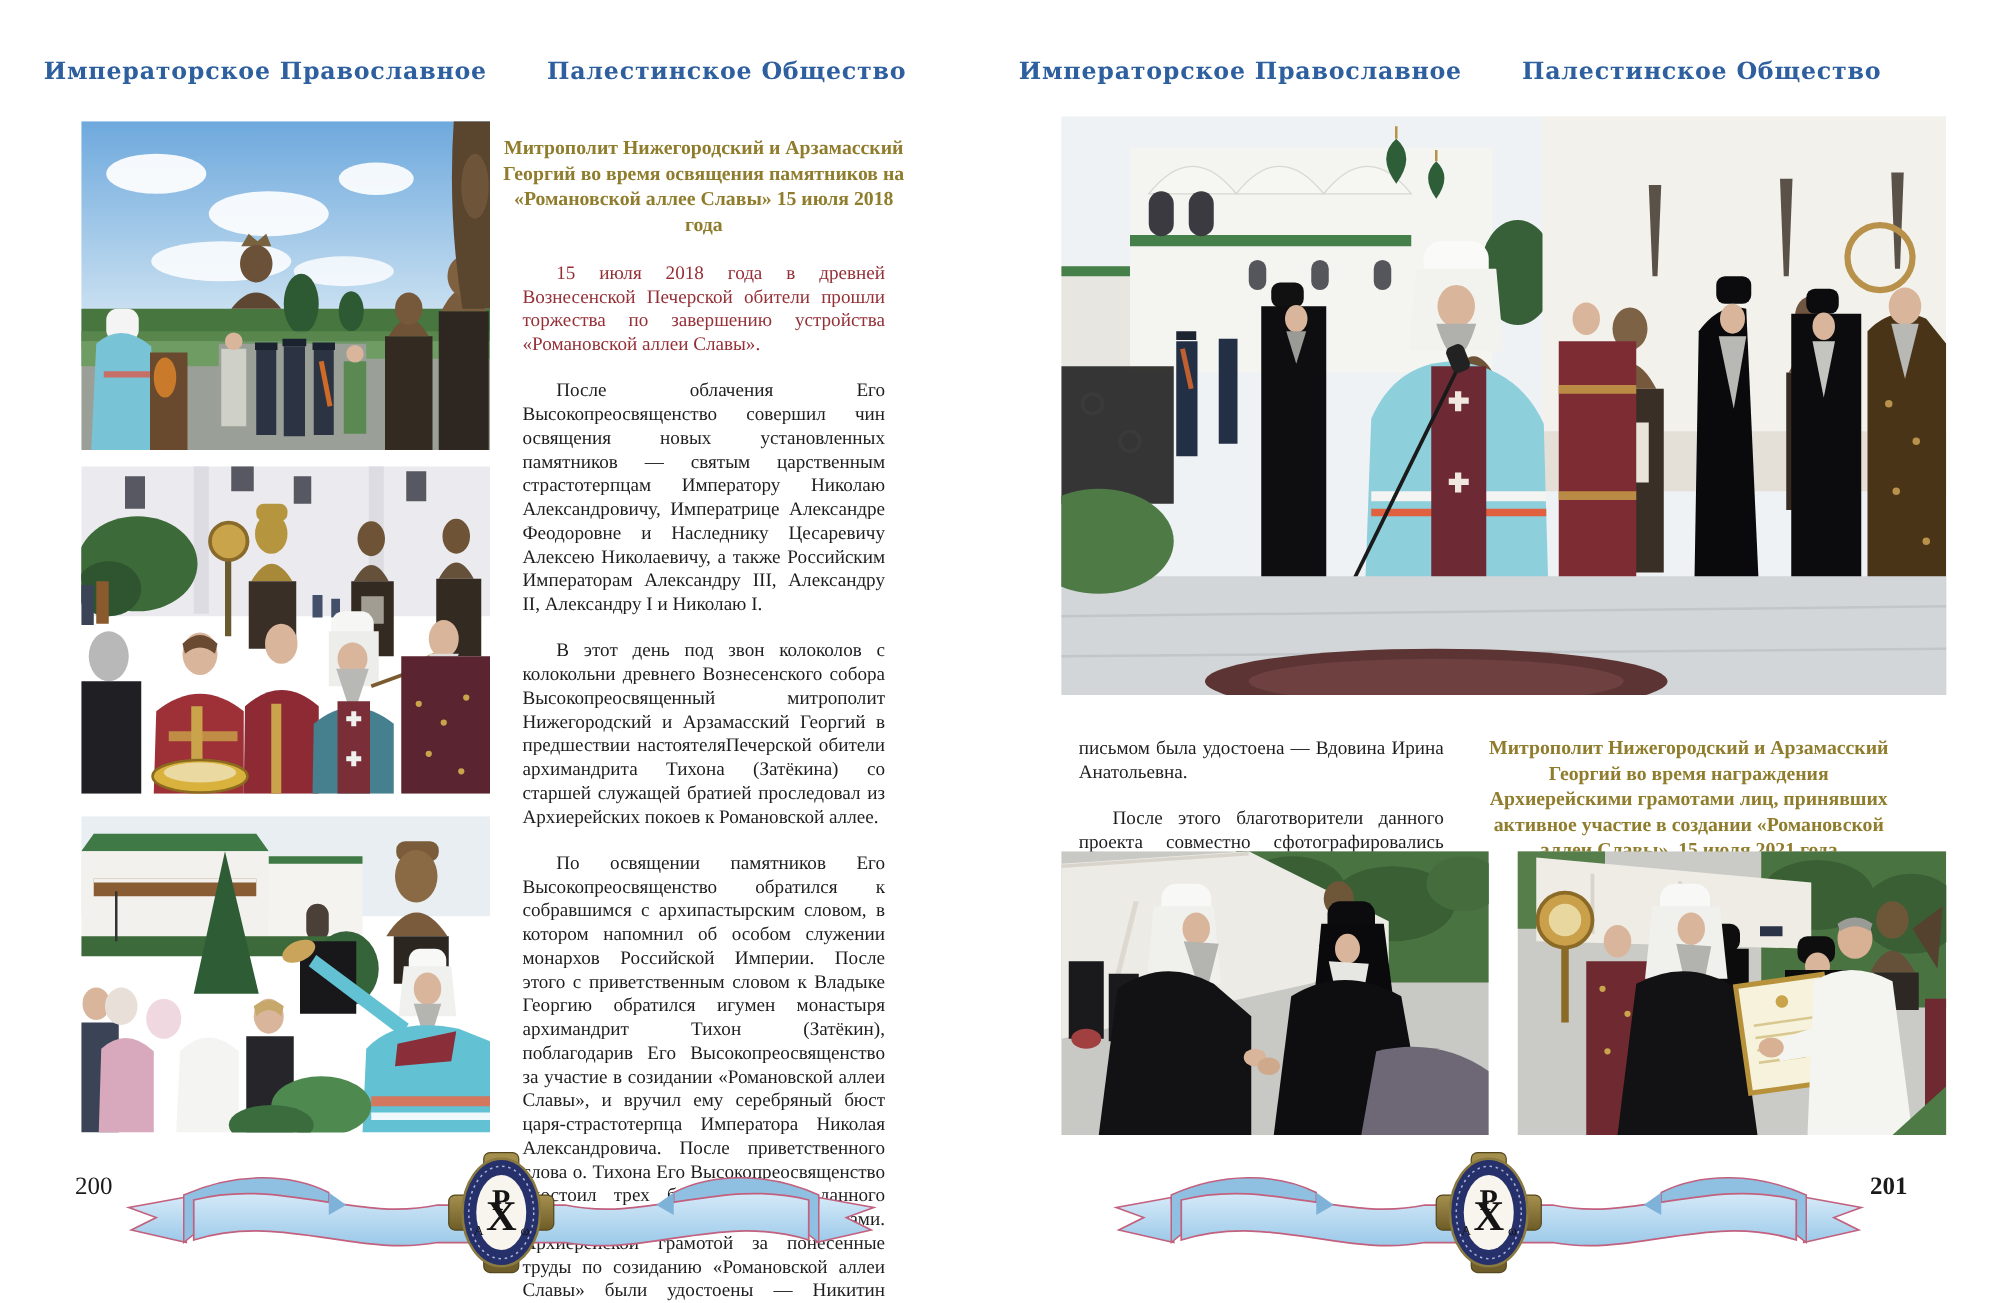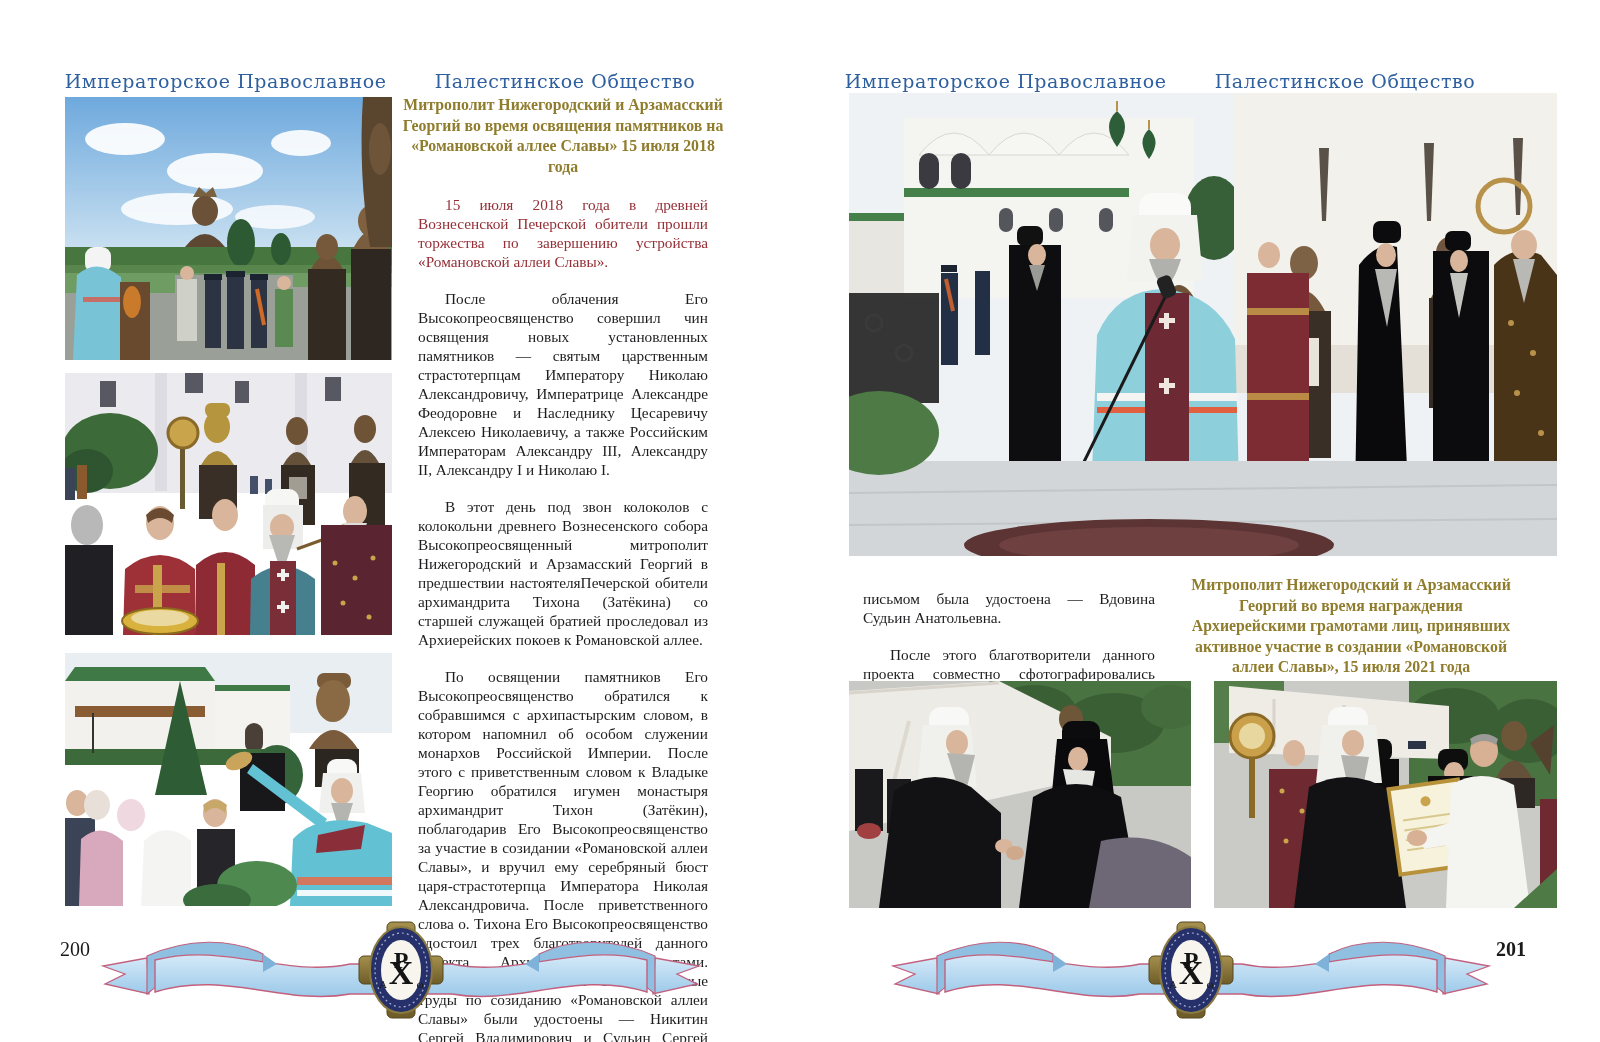--- a/index.html
+++ b/index.html
@@ -1,32 +1,32 @@
 <!DOCTYPE html>
 <html><head>
 <meta charset="utf-8">
 <style>
   html,body{margin:0;padding:0;background:#ffffff;}
   body{width:1600px;height:1042px;position:relative;overflow:hidden;
        font-family:"Liberation Serif",serif;}
   .abs{position:absolute;}
   
-  .pg-header{display:flex;align-items:flex-end;justify-content:center;gap:24px;
+  .pg-header{display:flex;align-items:flex-start;justify-content:center;gap:24px;
              color:#2e5f9e;font-family:"DejaVu Serif",serif;font-size:19px;
-             letter-spacing:.6px;font-weight:400;}
+             letter-spacing:.6px;font-weight:700;}
   .pg-header .hdr-txt{white-space:nowrap;}
   
   svg.ph{display:block;}
   
   .textcol{font-size:15.3px;line-height:19px;color:#1d1d1f;text-align:justify;}
   .para{margin:18px;text-indent:27px;}
   .para.noindent{text-indent:0;}
   .para.red{color:#942f36;}
   .caption-gold{color:#8f7c2c;font-weight:bold;text-align:center;text-indent:0;
-                font-size:15.8px;line-height:20.5px;margin:0 0 9px 0;}
+                font-size:15.8px;line-height:20.5px;margin:14px 0 9px 0;}
   .pagenum{font-size:20px;color:#1a1a1a;}
 </style>
 </head>
 <body>
 
 <svg width="0" height="0" style="position:absolute">
   <defs>
     <linearGradient id="skyg" x1="0" y1="0" x2="0" y2="1">
       <stop offset="0" stop-color="#6ea9dd"></stop>
         <stop offset="1" stop-color="#d8e9f4"></stop>
@@ -338,21 +338,21 @@
 
   <rect x="0" y="368" width="708" height="95" fill="#d3d6d8"></rect>
   <line x1="0" y1="400" x2="708" y2="392" stroke="#c2c6c8" stroke-width="2"></line>
   <line x1="0" y1="432" x2="708" y2="426" stroke="#c2c6c8" stroke-width="2"></line>
   <ellipse cx="30" cy="340" rx="60" ry="42" fill="#4e7a46"></ellipse>
   <ellipse cx="300" cy="452" rx="185" ry="26" fill="#5c3434"></ellipse>
   <ellipse cx="300" cy="452" rx="150" ry="18" fill="#6e4040"></ellipse>
 </svg>
 
 <div class="abs textcol" style="left:845px;top:571px;width:328px;">
-  <p class="para noindent">письмом была удостоена — Вдовина Судьин Анатольевна.</p>
+  <p class="para noindent">письмом была удостоена — Вдовина Ирина Анатольевна.</p>
   <p class="para">После этого благотворители данного проекта совместно сфотографировались возле памятников святым страстотерпцам.</p>
 </div>
 <div class="abs" style="left:1190px;top:575px;width:322px;">
   <p class="caption-gold">Митрополит Нижегородский и Арзамасский Георгий во время награждения Архиерейскими грамотами лиц, принявших активное участие в создании «Романовской аллеи Славы», 15 июля 2021 года</p>
 </div>
 
 <svg class="ph abs" style="left:849px;top:681px;" width="342" height="227" viewBox="0 0 342 227" preserveAspectRatio="none">
   <rect width="342" height="227" fill="#c8c8c4"></rect>
   <rect x="140" width="202" height="105" fill="#4a7342"></rect>
   <ellipse cx="185" cy="30" rx="42" ry="26" fill="#3a5f34"></ellipse>

